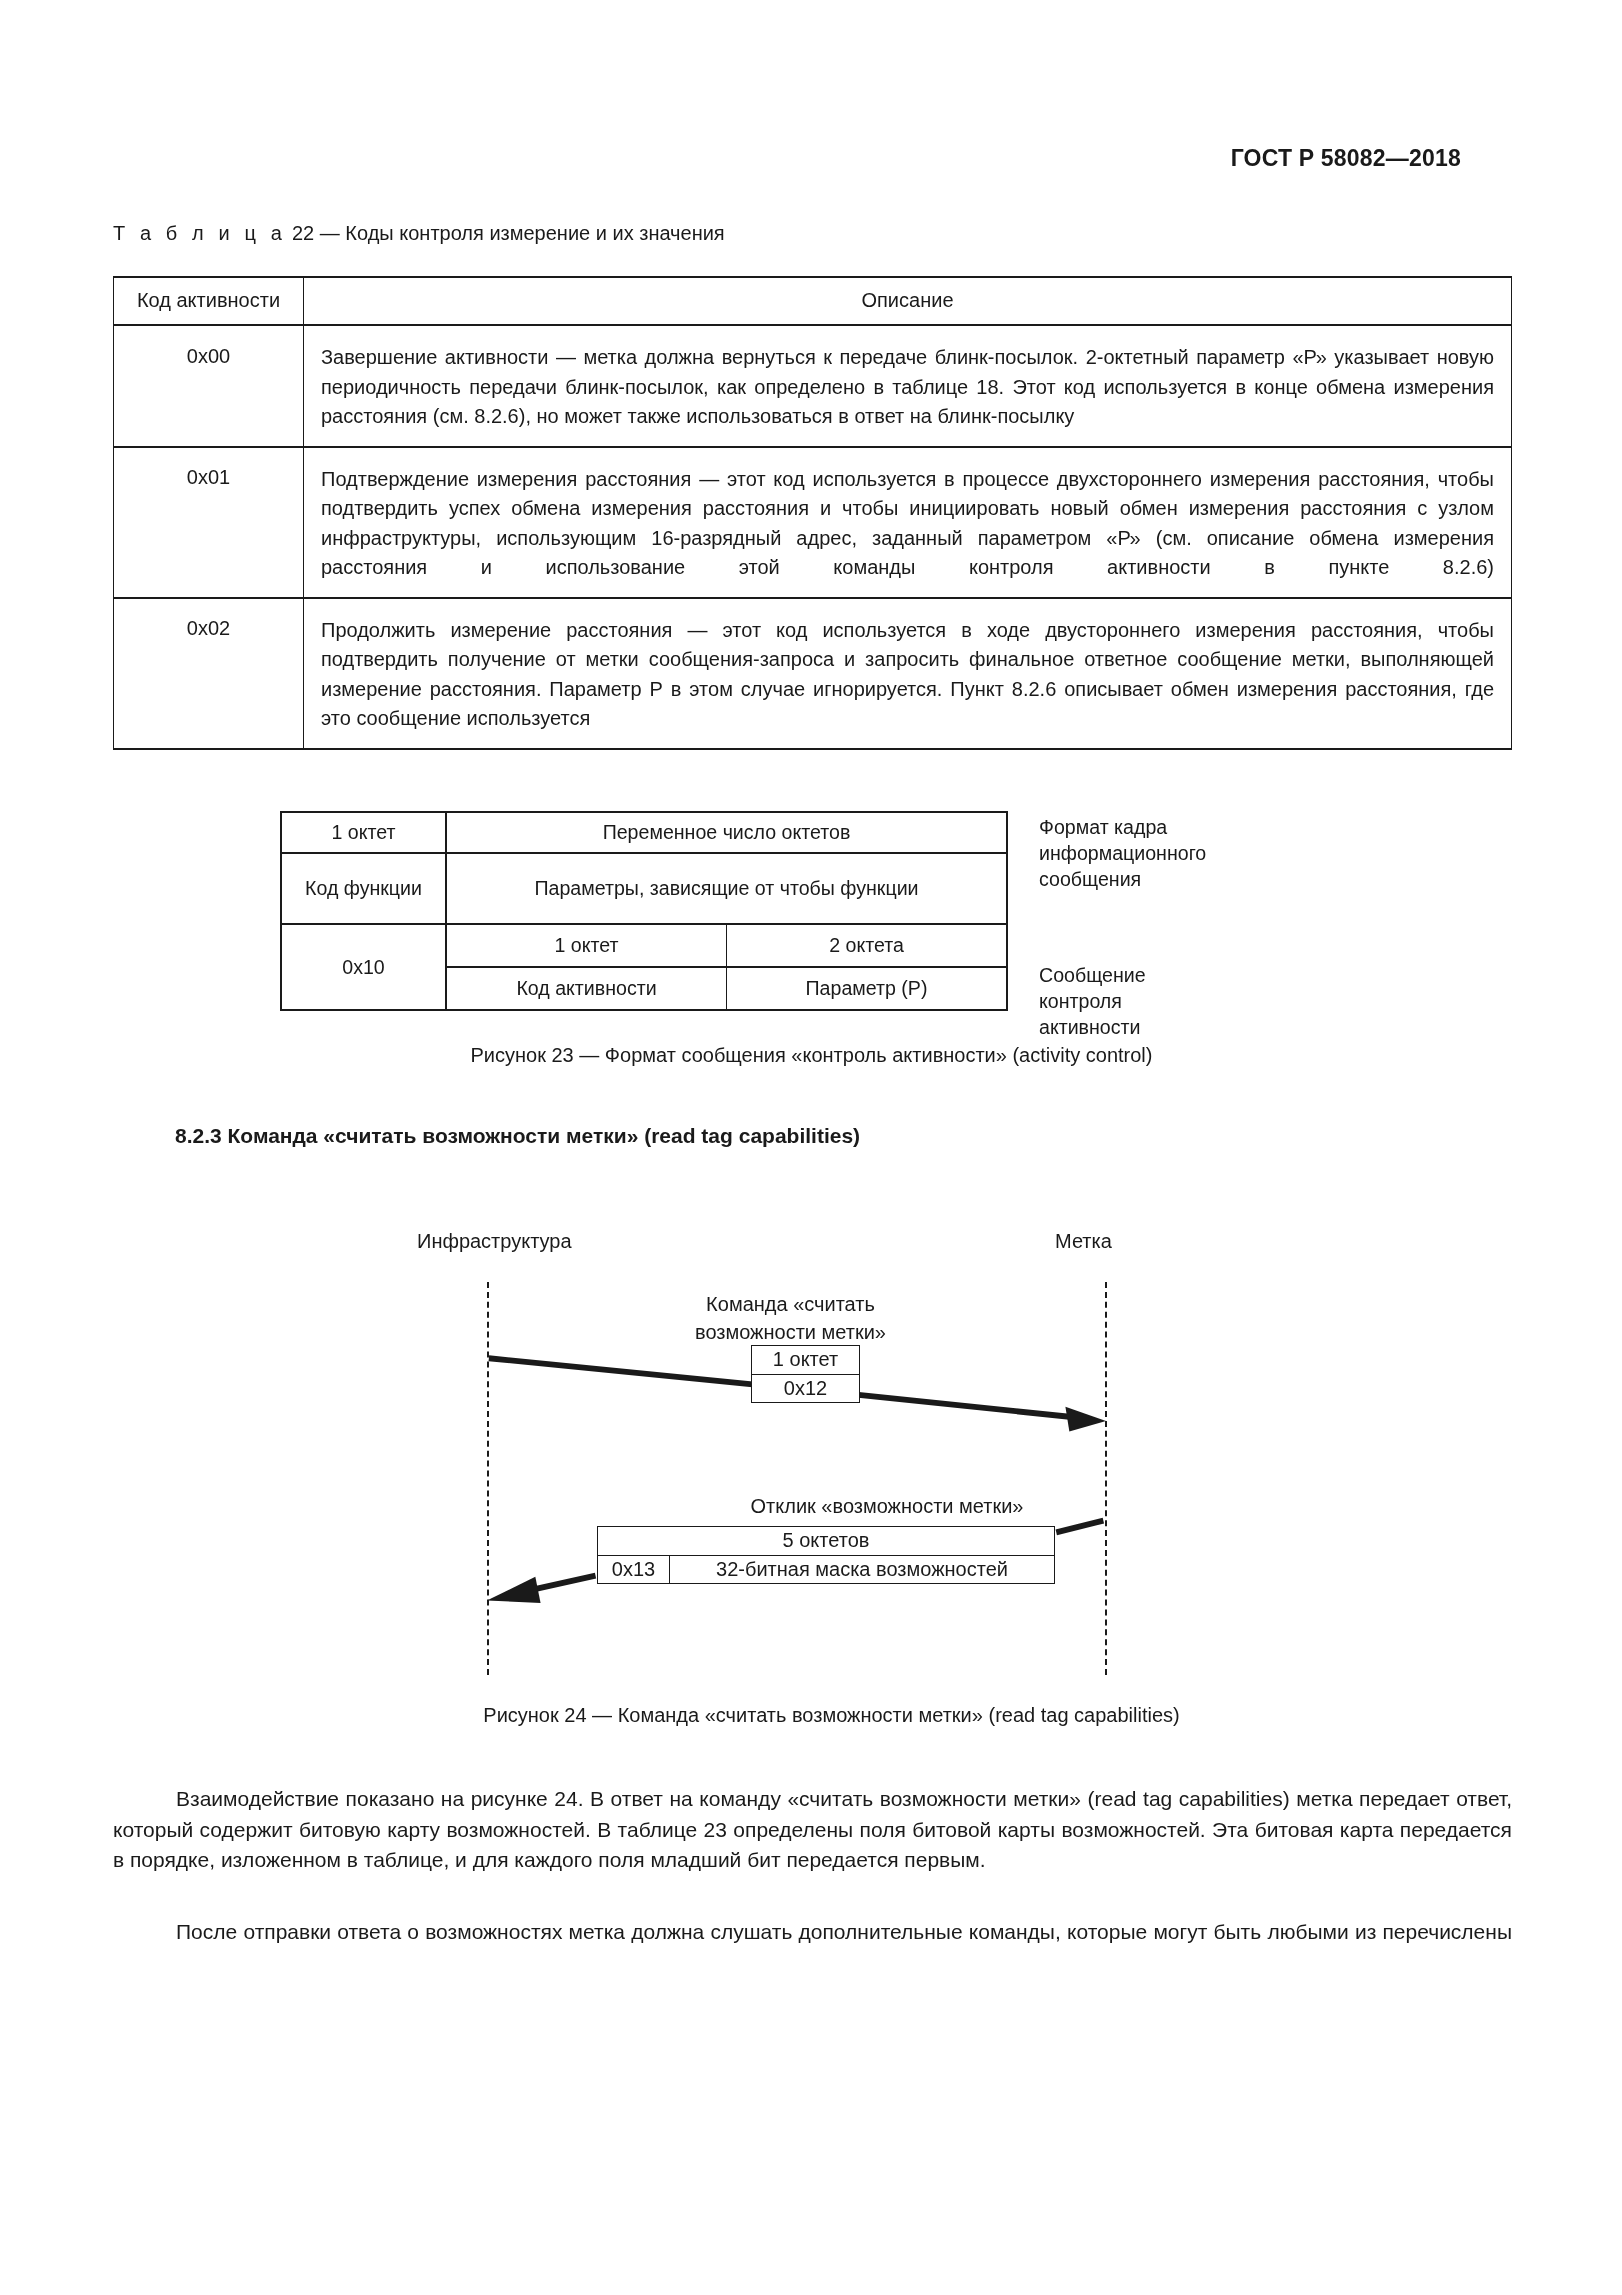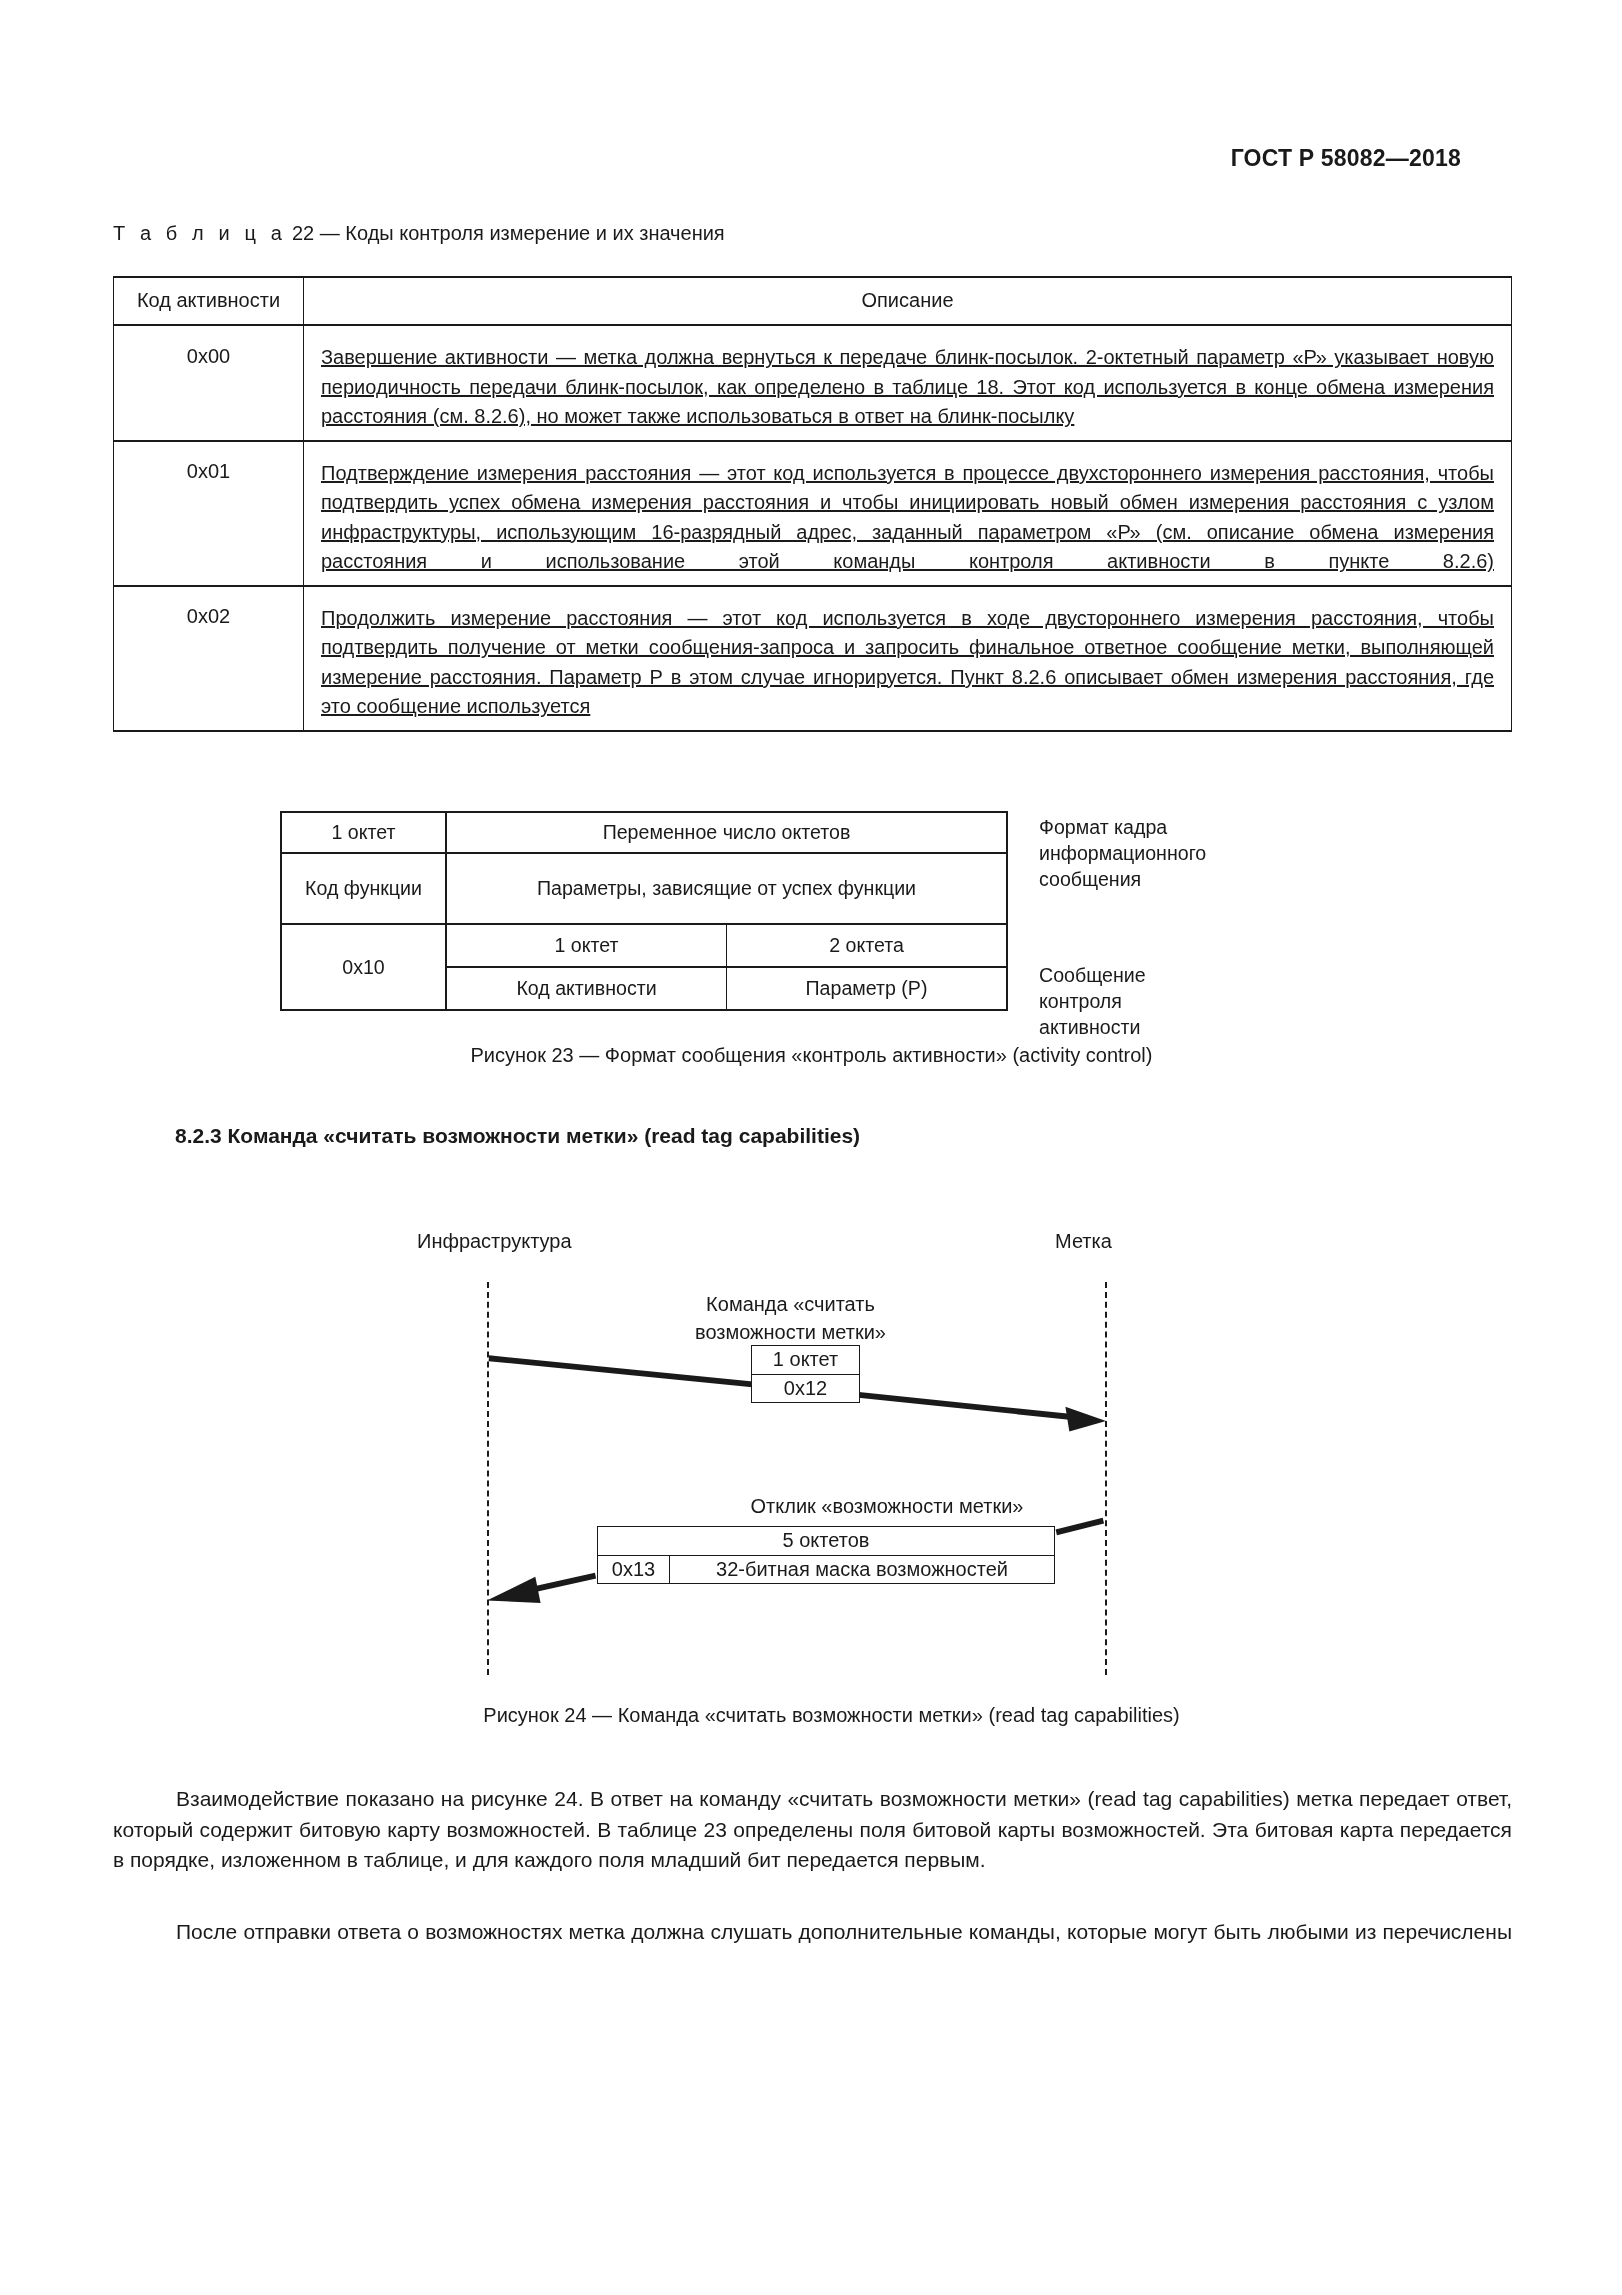--- a/index.html
+++ b/index.html
@@ -65,26 +65,25 @@
     text-align: center;
     padding: 11px 5.2px 12.4px 5.2px;
     vertical-align: middle;
   }
   .tbl .c-code {
     width: 190px;
     text-align: center;
     padding: 18.3px 3.9px 6.5px 3.9px;
   }
   .tbl .c-desc {
-    padding: 17px 17px 8px 17px;
+    padding: 17px 17px 14px 17px;
     text-align: justify;
     text-align-last: left;
     line-height: 1.475;
     hyphens: none;
-    text-decoration: underline;
   }
   .tbl .last-row td {
     border-bottom: 2.6px solid #1a1a1a;
   }
   .tbl .row-sep td {
     border-top: 2px solid #1a1a1a;
   }
   .tbl .just-full {
     text-align: justify;
     text-align-last: justify;
@@ -299,21 +298,21 @@
           <col class="f23-col1">
           <col>
         </colgroup>
       <tbody>
         <tr class="f23-r1">
           <td class="outer">1 октет</td>
           <td class="outer">Переменное число октетов</td>
         </tr>
         <tr class="f23-r2">
           <td class="outer">Код функции</td>
-          <td class="outer">Параметры, зависящие от успех функции</td>
+          <td class="outer">Параметры, зависящие от чтобы функции</td>
         </tr>
         <tr>
           <td class="outer" rowspan="2">0x10</td>
           <td class="outer" style="padding:0;border-left:2.6px solid #1a1a1a;">
             <table class="f23-inner-tbl">
               <colgroup>
                   <col style="width:50%">
                   <col style="width:50%">
                 </colgroup>
               <tbody>

